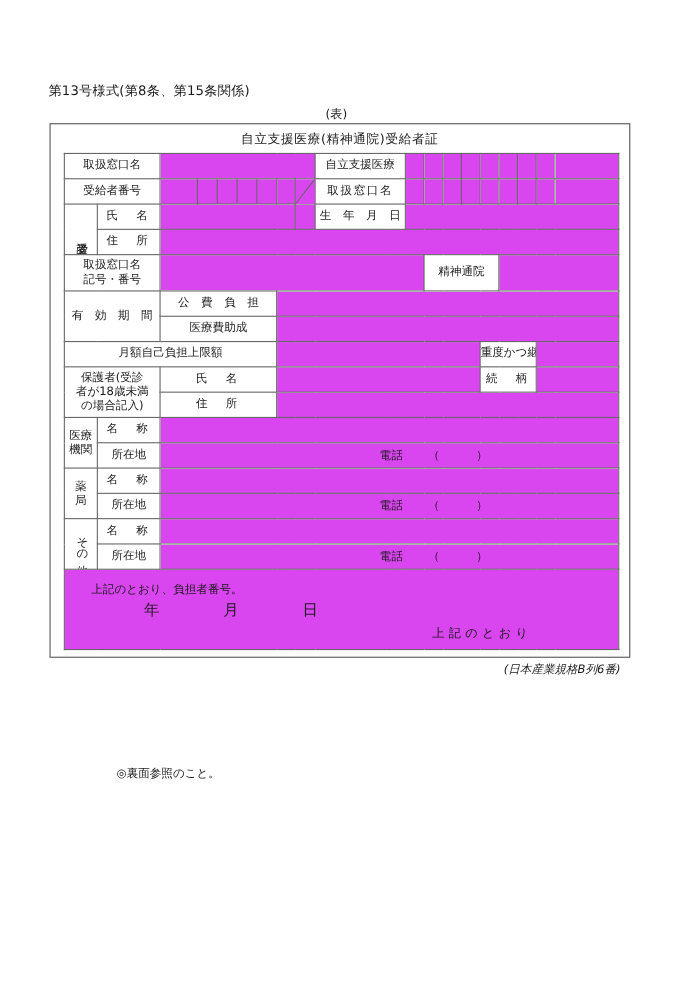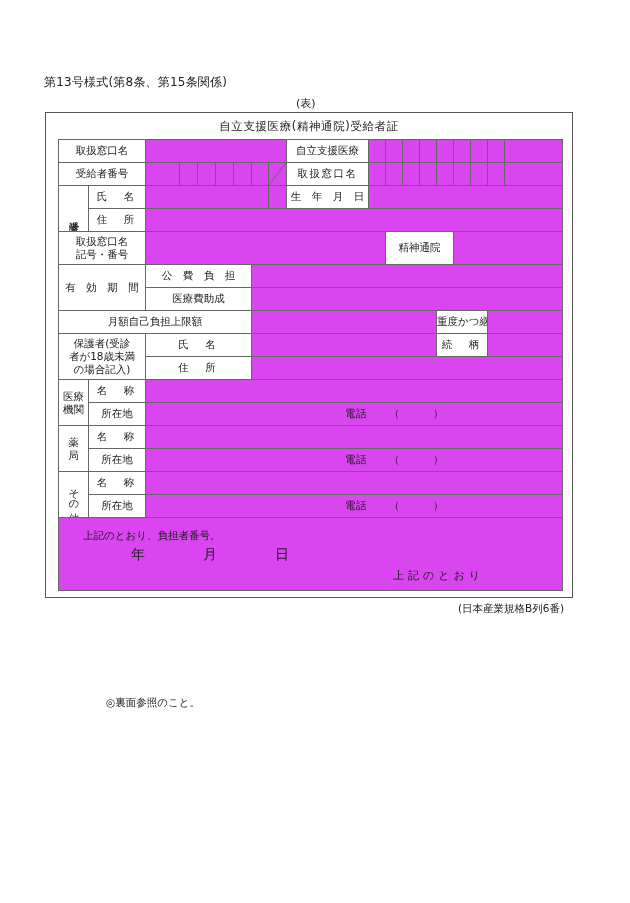--- a/index.html
+++ b/index.html
@@ -157,20 +157,21 @@
     top: 583px;
     font-size: 10.5px;
     white-space: nowrap;
   }
   #paper-size {
     position: absolute;
     left: 458px;
     top: 602px;
     font-size: 10.5px;
     white-space: nowrap;
+    font-style: italic;
   }
 </style>
 </head>
 <body>
 
 <div id="form-number">第13号様式(第8条、第15条関係)</div>
 
 <div id="front-label">(表)</div>
 
 <div id="cert-frame">

